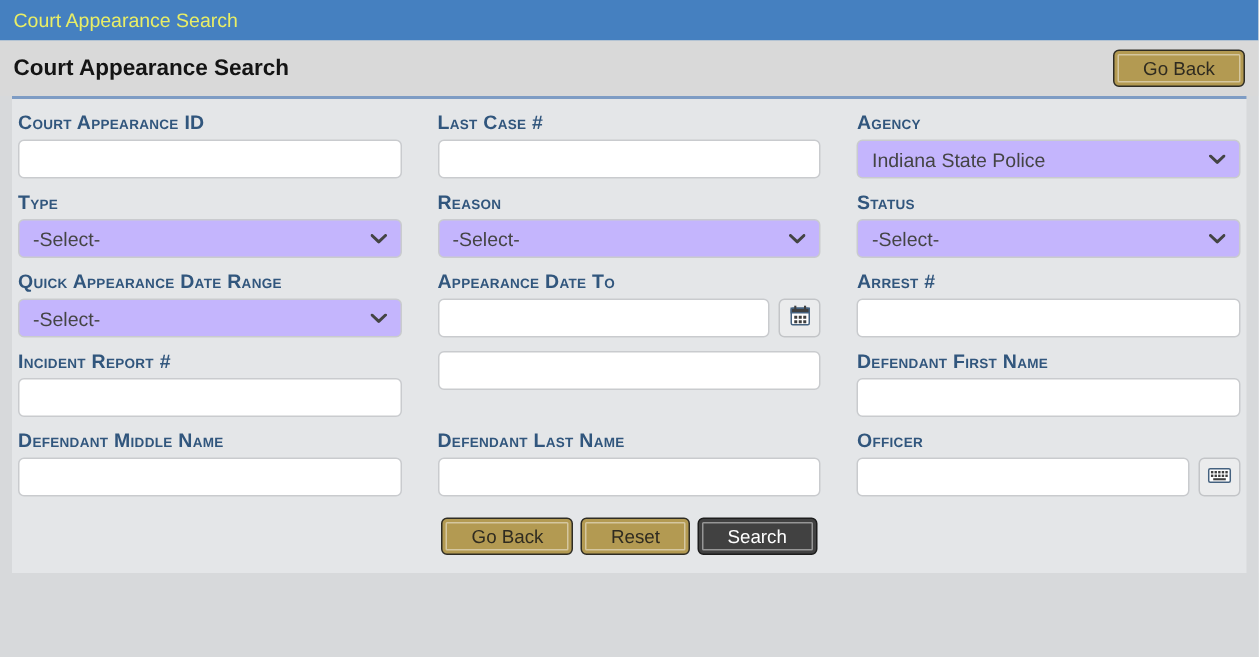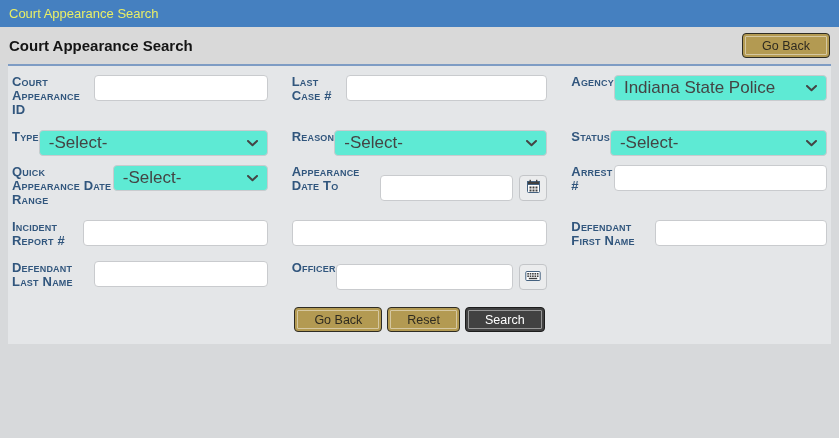--- a/index.html
+++ b/index.html
@@ -40,36 +40,36 @@
   
   .panel {
     margin: 0 8px; background: #e4e6e8;
     border-top: 2px solid #7e9cc4;
     padding: 9px 4px 12px; flex: 0 0 auto;
   }
   .grid {
     display: grid; grid-template-columns: repeat(3, 1fr);
     column-gap: 24px; row-gap: 9px;
   }
-  .field { display: flex; flex-direction: row; }
+  .field { display: flex; flex-direction: column; }
   .flabel {
     font-size: 13px; font-weight: bold; font-variant: small-caps;
     letter-spacing: .2px; color: #31567d; margin-bottom: 4px; line-height: 14px;
   }
   .txt {
     height: 26px; width: 100%;
     border: 1px solid #c9cbce; border-radius: 4px; background: #ffffff;
     padding: 0 7px; font-size: 13px; color: #333;
     font-family: "Liberation Sans", sans-serif;
   }
   .sel {
     height: 26px; width: 100%;
-    border: 1px solid #c9cbce; border-radius: 4px; background: #5eead4;
+    border: 1px solid #c9cbce; border-radius: 4px; background: #c4b5fd;
     display: flex; align-items: center; justify-content: space-between;
-    padding: 0 9px; font-size: 17px; color: #444; cursor: pointer;
+    padding: 0 9px; font-size: 13px; color: #444; cursor: pointer;
   }
   .chev { display: flex; align-items: center; }
   .igroup { display: flex; gap: 6px; align-items: center; }
   .igroup .txt { flex: 1 1 auto; }
   .icon-btn {
     flex: 0 0 auto; width: 28px; height: 26px;
     border: 1px solid #c3c5c8; border-radius: 4px; background: #ebeced;
     display: flex; align-items: center; justify-content: center;
     padding: 0; cursor: pointer;
   }
@@ -199,20 +199,24 @@
 
       <div class="field">
         <input class="txt" style="">
       </div>
 
       <div class="field">
         <label class="flabel">Defendant First Name</label>
         <input class="txt" style="">
       </div>
 
+      <div class="field">
+        <label class="flabel">Defendant Middle Name</label>
+        <input class="txt" style="">
+      </div>
 
       <div class="field">
         <label class="flabel">Defendant Last Name</label>
         <input class="txt" style="">
       </div>
 
       <div class="field">
         <label class="flabel">Officer</label>
         <div class="igroup">
           <input class="txt" style="">

